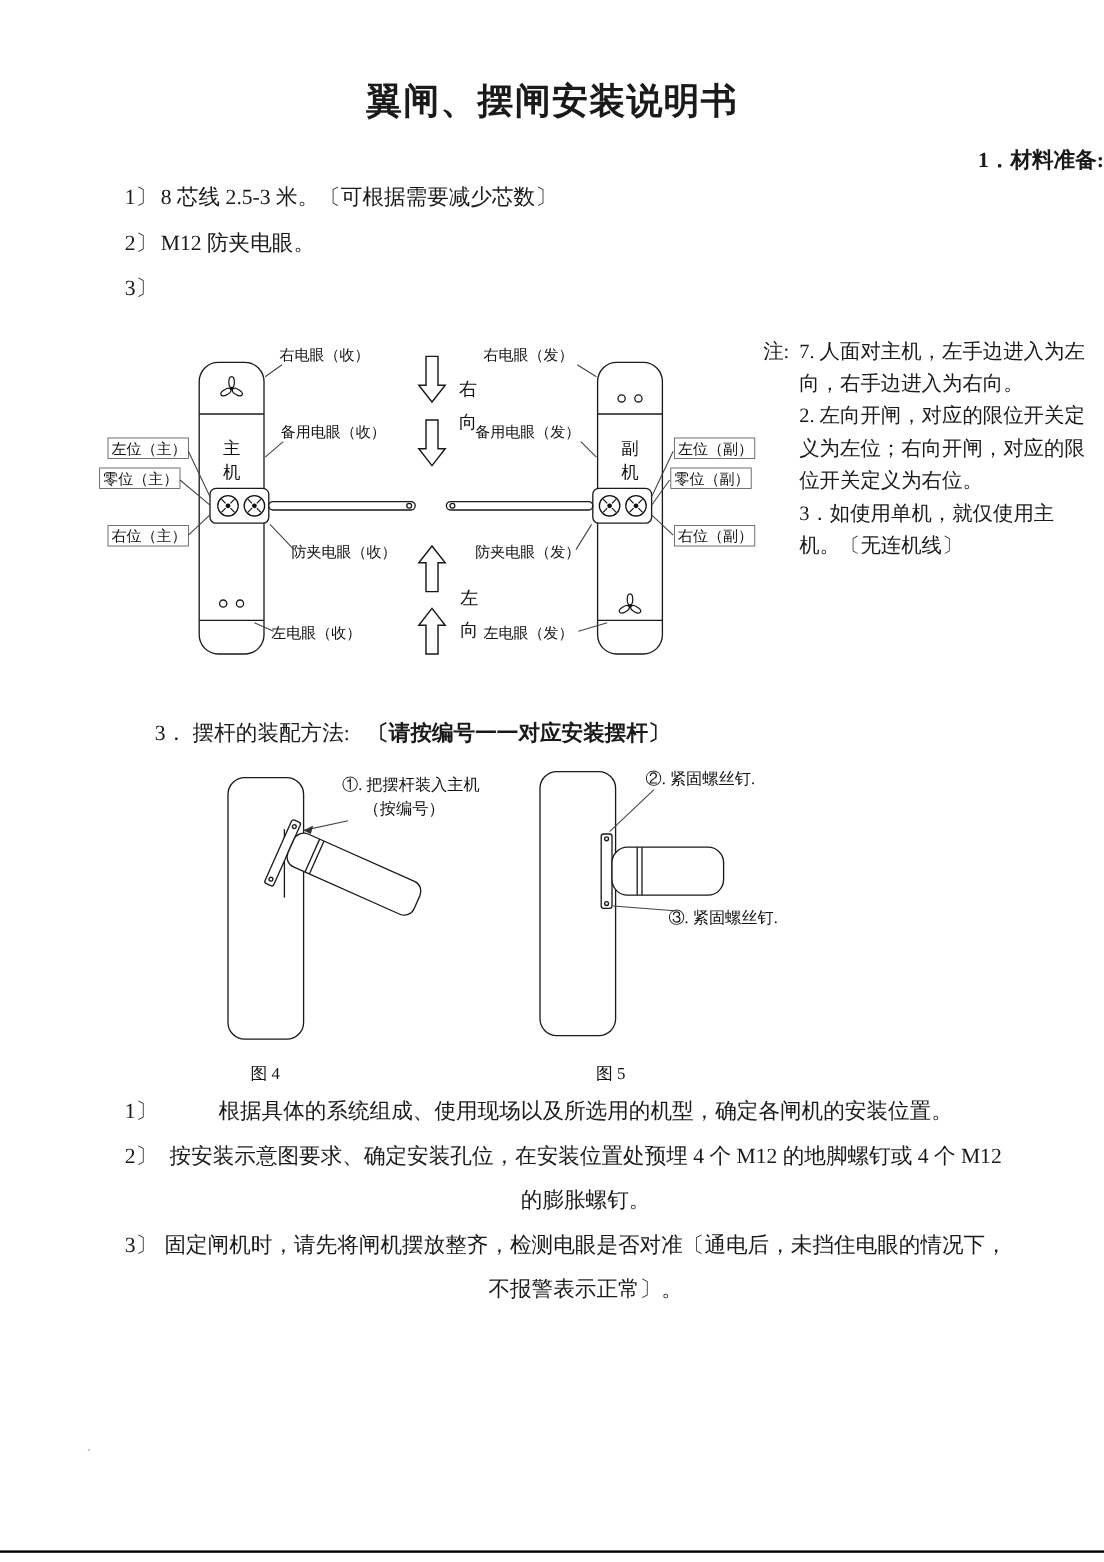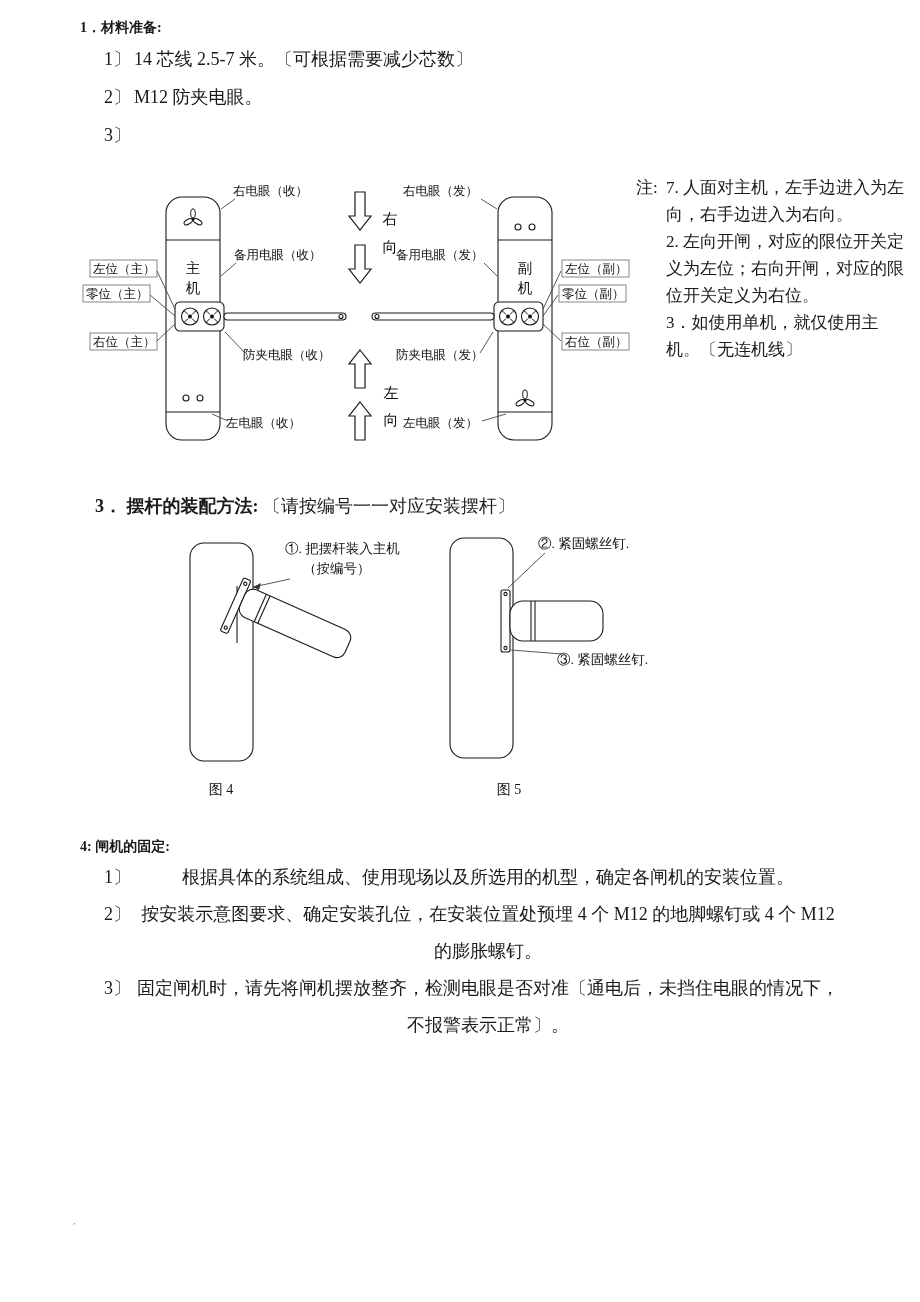--- a/index.html
+++ b/index.html
@@ -1,63 +1,64 @@
 <!DOCTYPE html>
 <html><head>
 <meta charset="utf-8">
 <style>
   html,body{margin:0;padding:0;background:#ffffff;}
   body{width:920px;height:1302px;overflow:hidden;}
   .page{position:relative;width:920px;height:1302px;background:#fff;color:#1a1a1a;
         font-family:"Liberation Serif","DejaVu Serif",serif;}
   .title{padding-top:64px;text-align:center;font-size:30px;font-weight:bold;letter-spacing:1px;}
-  .h{margin-left:80px;font-size:14px;font-weight:bold;line-height:24px;}
+  .h{font-size:18px;font-weight:bold;line-height:24px;text-align:right;}
   .h1m{margin-top:16px;}
   .h2m{margin-top:8px;}
   .h4m{margin-top:32px;}
   .items{margin-left:104px;}
   .item{display:flex;font-size:18px;line-height:38px;}
   .item4{display:flex;font-size:18px;line-height:37px;}
   .mk{flex:none;min-width:30px;white-space:pre;}
   .tx{white-space:pre-wrap;}
   .tx4{width:708px;white-space:pre-wrap;text-align:center;}
   .diagram1{position:relative;height:300px;margin-top:6px;}
   .d1{position:absolute;left:78px;top:12px;width:560px;height:288px;}
   .notes{position:absolute;left:636px;top:14px;width:278px;display:flex;font-size:17px;line-height:27px;}
   .nprefix{flex:none;width:30px;}
   .nitems{width:246px;}
   .s3h{margin-top:34px;margin-left:95px;font-size:18px;line-height:24px;}
-  .s3h .b{font-weight:bold;}
-  .s3h .n{font-weight:normal;}
+  .s3h .b{font-weight:normal;margin-left:34px;}
+  .s3h .n{font-weight:bold;margin-left:10px;}
   .d2{display:block;margin:10px 0 0 90px;width:610px;height:275px;}
   svg{font-family:inherit;}
   .ln{fill:#fff;stroke:#1a1a1a;stroke-width:1.1;}
   .lnn{fill:none;stroke:#1a1a1a;stroke-width:1.1;}
   .lbl{font-size:12.5px;fill:#111;}
   .mt{font-size:14.5px;text-anchor:middle;fill:#111;}
   .dt{font-size:15px;text-anchor:middle;fill:#111;}
   .ldr{stroke:#444;stroke-width:0.9;}
   .pbox{fill:none;stroke:#555;stroke-width:0.7;}
   .arr{fill:#fff;stroke:#1a1a1a;stroke-width:1.2;}
   .co{font-size:13.5px;fill:#111;}
   .cap{font-size:14px;text-anchor:middle;fill:#111;}
   .footmark{position:absolute;left:72px;top:1205px;font-size:12px;color:#999;}
   .bottom-rule{position:absolute;left:0;top:1292px;width:920px;height:2px;background:#000;}
 </style>
 </head>
 <body>
 
 <div class="page">
 
+  <div class="title">翼闸、摆闸安装说明书</div>
 
   <div class="h h1m">1．材料准备:</div>
   <div class="items">
     <div class="item">
       <span class="mk">1〕</span>
-      <span class="tx">14 芯线 2.5-7 米。〔可根据需要减少芯数〕</span>
+      <span class="tx">8 芯线 2.5-3 米。〔可根据需要减少芯数〕</span>
     </div>
     <div class="item">
       <span class="mk">2〕</span>
       <span class="tx">M12 防夹电眼。</span>
     </div>
     <div class="item">
       <span class="mk">3〕</span>
     </div>
   </div>
 
@@ -209,21 +210,20 @@
       <circle class="lnn" cx="415.5" cy="66" r="1.6"></circle>
       <circle class="lnn" cx="415.5" cy="120" r="1.6"></circle>
       <text class="co" x="448" y="20">②. 紧固螺丝钉.</text>
       <line class="ldr" x1="455" y1="25" x2="418" y2="60"></line>
       <text class="co" x="467" y="136">③. 紧固螺丝钉.</text>
       <line class="ldr" x1="472" y1="126" x2="421" y2="122"></line>
       <text class="cap" x="419" y="266">图 5</text>
     </g>
   </svg>
 
-  <div class="h h4m">4: 闸机的固定:</div>
   <div class="items">
     <div class="item4">
       <span class="mk">1〕</span>
       <span class="tx4">根据具体的系统组成、使用现场以及所选用的机型，确定各闸机的安装位置。</span>
     </div>
     <div class="item4">
       <span class="mk">2〕</span>
       <span class="tx4">按安装示意图要求、确定安装孔位，在安装位置处预埋 4 个 M12 的地脚螺钉或 4 个 M12 的膨胀螺钉。</span>
     </div>
     <div class="item4">

